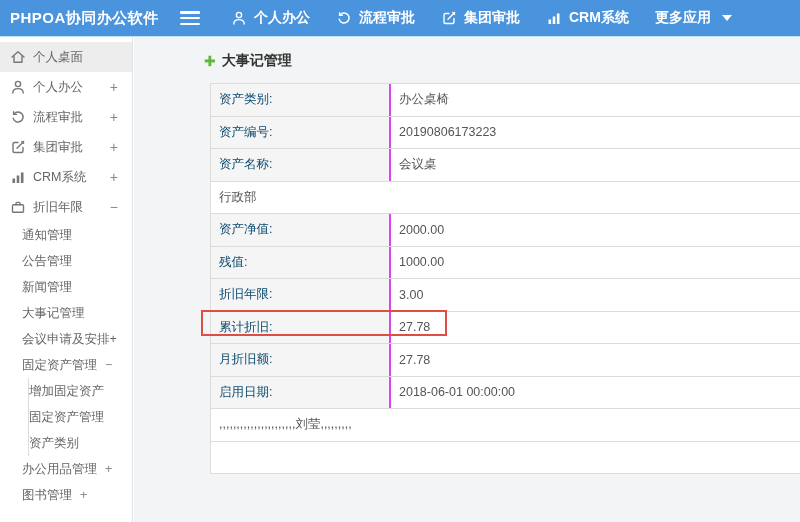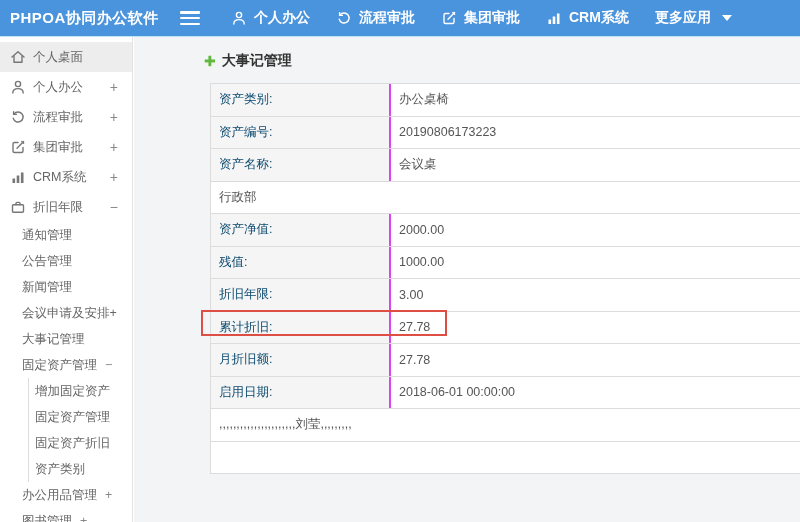--- a/index.html
+++ b/index.html
@@ -25,21 +25,21 @@
 
   
   .sidebar { position:absolute; left:0; top:37px; width:133px; bottom:0;
     background:#fff; border-right:1px solid #e3e3e4; padding-top:5px;
     color:#666; overflow:hidden; }
   .side-item { position:relative; display:flex; align-items:center;
     cursor:pointer; font-size:12.5px; white-space:nowrap; }
   .side-item.lv0 { height:30px; padding-left:10px; }
   .side-item.lv0 .icn { width:16px; height:16px; margin-right:7px; color:#777; }
   .side-item.lv1 { height:26px; padding-left:22px; }
-  .side-item.lv2 { height:26px; padding-left:6px; margin-left:28px;
+  .side-item.lv2 { height:26px; margin-left:28px;
     border-left:1px solid #dcdcdc; }
   .side-item.active { background:#ededee; }
   .sfx-abs { position:absolute; right:14px; top:0; line-height:30px;
     font-size:14px; color:#888; }
   .sfx-in { margin-left:8px; color:#888; }
 
   
   .main { position:absolute; left:134px; top:37px; right:0; bottom:0;
     background:#f3f4f5; }
   .page-title { position:absolute; left:70px; top:15px; display:flex;
@@ -189,48 +189,44 @@
     <span class="lbl">公告管理</span>
   </div>
 
   <div class="side-item lv1">
 
     <span class="lbl">新闻管理</span>
   </div>
 
   <div class="side-item lv1">
 
+    <span class="lbl">大事记管理</span>
+  </div>
+
+  <div class="side-item lv1">
+
     <span class="lbl">会议申请及安排+</span>
-  </div>
-
-  <div class="side-item lv1">
-
-    <span class="lbl">大事记管理</span>
   </div>
 
   <div class="side-item lv1">
 
     <span class="lbl">固定资产管理</span>
   <span class="sfx-in">−</span>
       </div>
 
   <div class="side-item lv2">
 
     <span class="lbl">增加固定资产</span>
   </div>
 
   <div class="side-item lv2">
 
     <span class="lbl">固定资产管理</span>
   </div>
 
-  <div class="side-item lv2">
-
-    <span class="lbl">固定资产折旧</span>
-  </div>
 
   <div class="side-item lv2">
 
     <span class="lbl">资产类别</span>
   </div>
 
   <div class="side-item lv1">
 
     <span class="lbl">办公用品管理</span>
   <span class="sfx-in">+</span>

